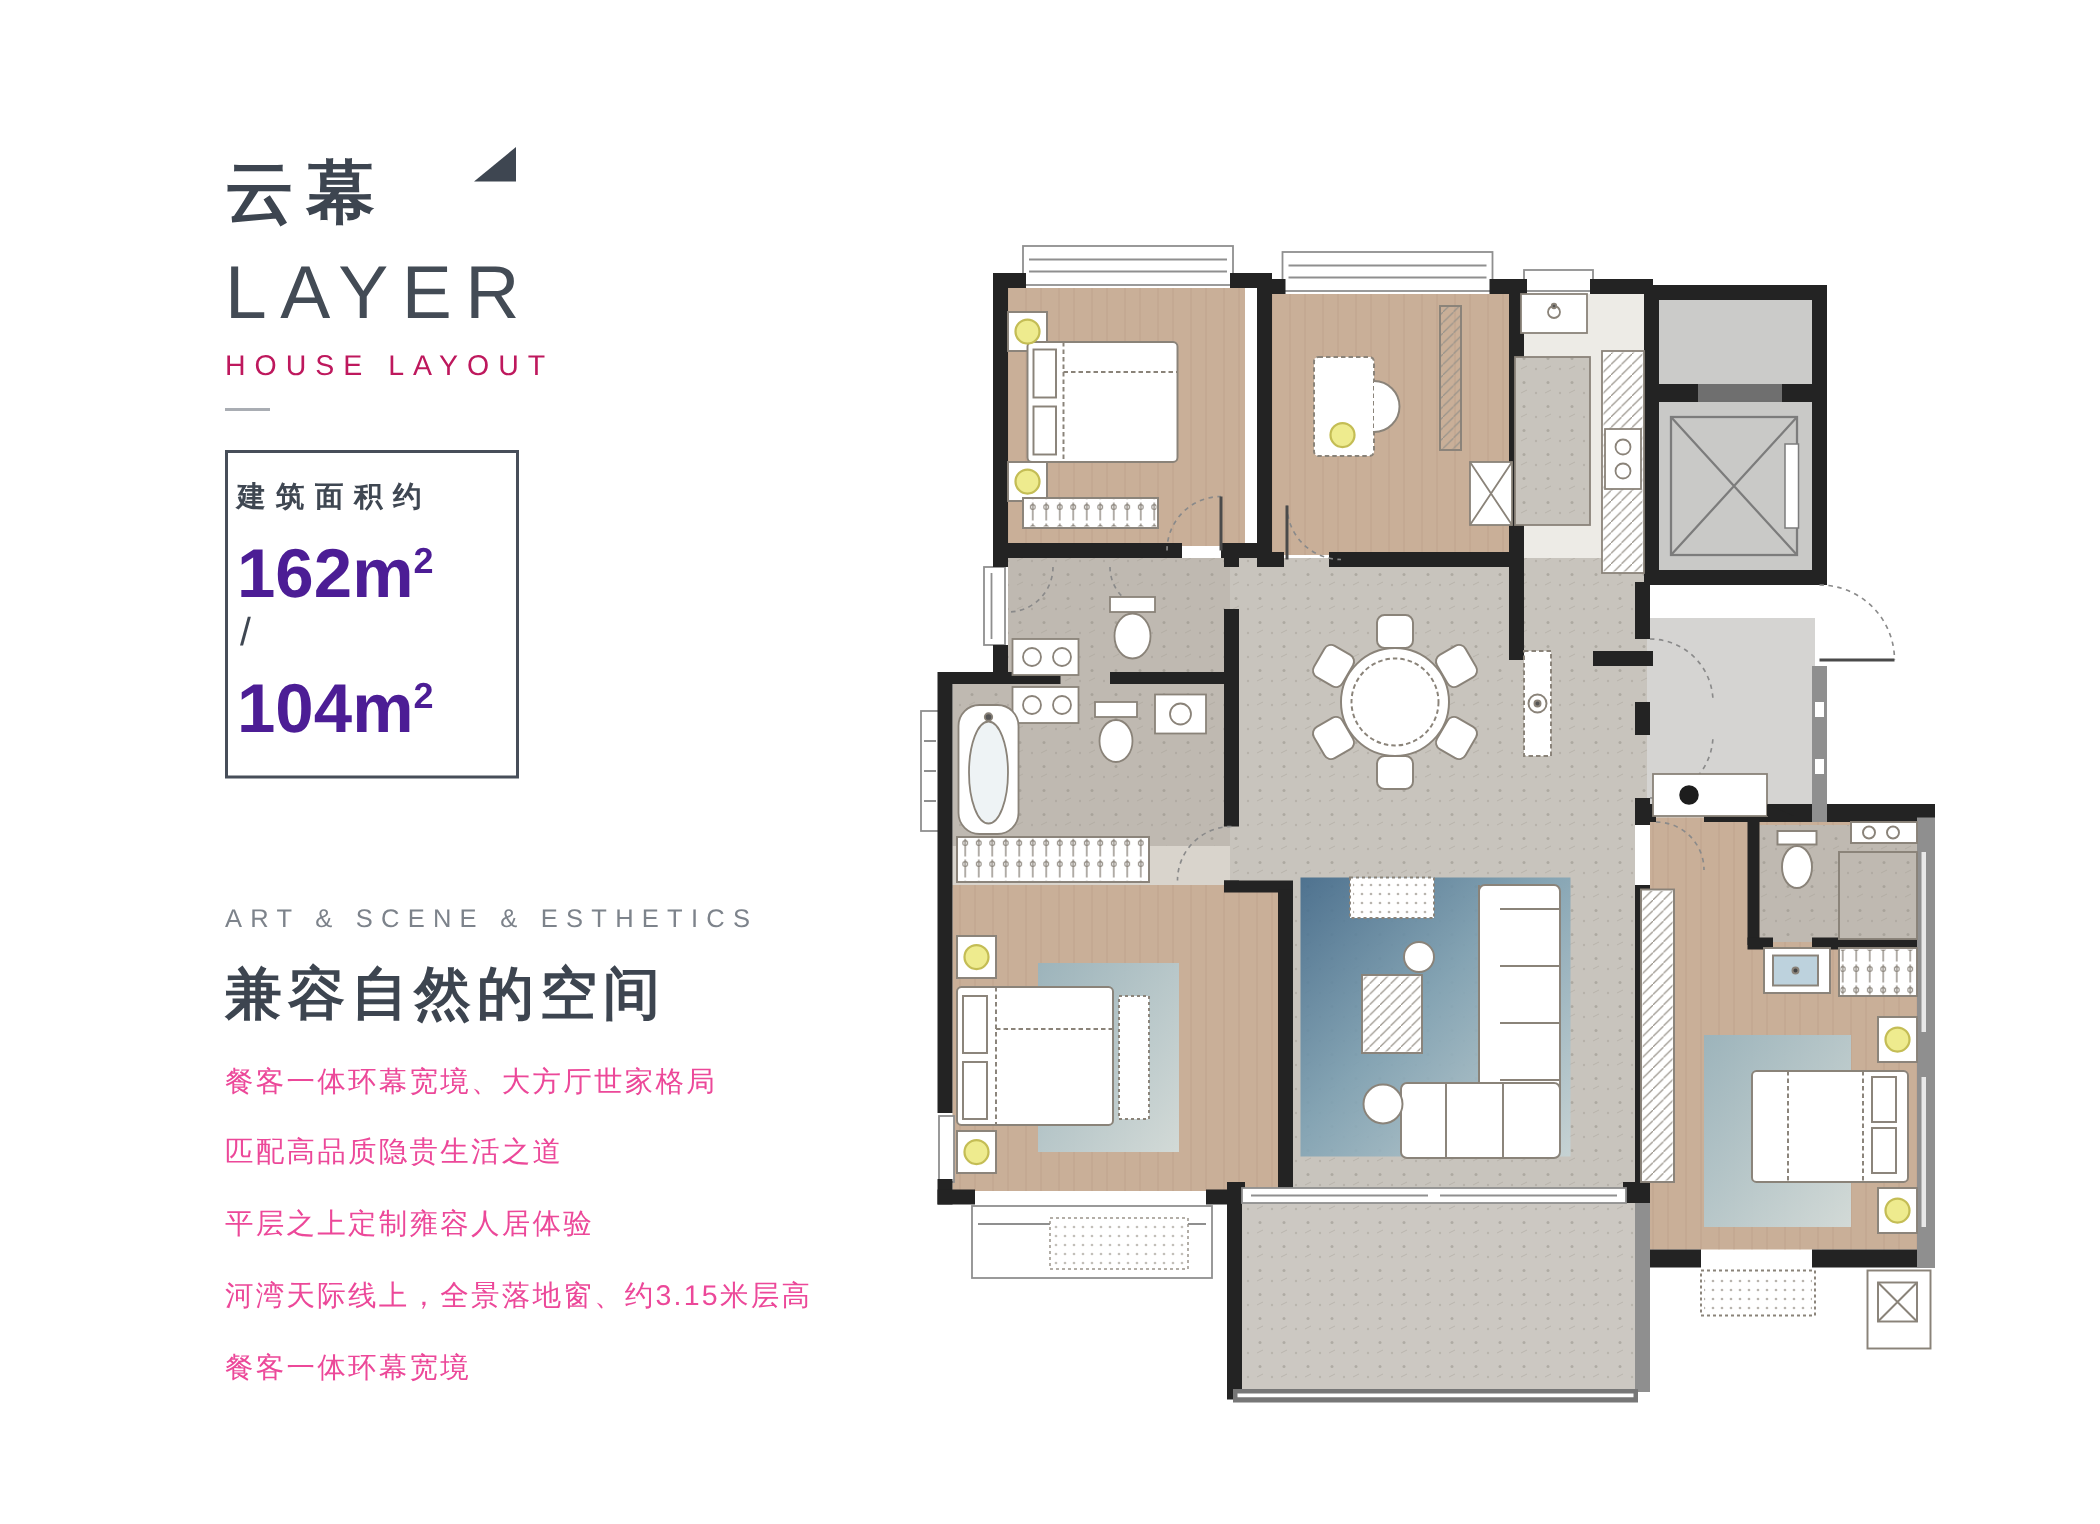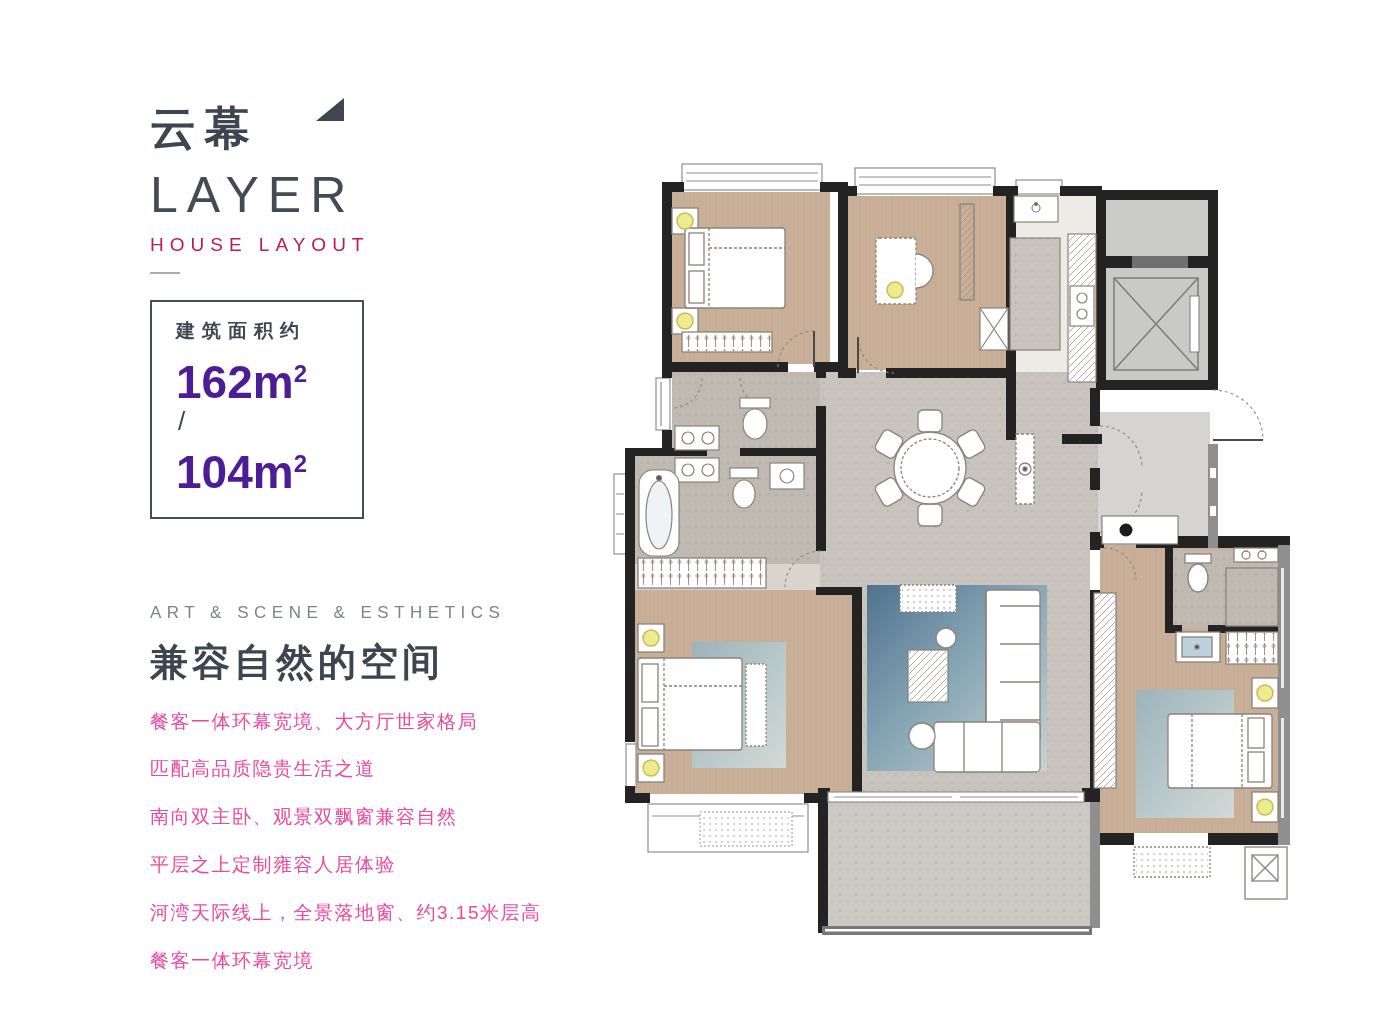--- a/index.html
+++ b/index.html
@@ -11,21 +11,21 @@
   .brand-zh{font-size:46px;font-weight:700;letter-spacing:8px;color:#3d4550;
             display:flex;align-items:flex-start;gap:58px;}
   .tri{width:0;height:0;border-left:28px solid transparent;
        border-bottom:23px solid #3e4651;margin-bottom:6px;}
   .brand-en{font-size:50px;font-weight:300;letter-spacing:9px;color:#434b55;
             margin-top:10px;line-height:1;}
   .brand-sub{font-size:19px;letter-spacing:6px;color:#be185d;margin-top:14px;}
   .mini-rule{width:30px;height:0;border-top:2px solid #a9adb3;margin-top:16px;}
 
   .area-box{margin-top:26px;width:168px;border:2px solid #474e59;
-            padding:16px 18px 20px 24px;}
+            padding:16px 18px 20px 6px;}
   .area-label{font-size:19px;font-weight:700;letter-spacing:7px;color:#3f4752;}
   .area-val{font-size:46px;font-weight:700;color:#4c1d95;margin-top:14px;line-height:1.05;}
   .area-val sup{font-size:24px;}
   .area-sep{font-size:26px;font-weight:400;color:#3f4752;margin:2px 0 0 2px;line-height:1;}
 
   .kicker{font-size:17px;letter-spacing:5.5px;color:#7d838b;margin-top:84px;}
   .headline{font-size:38px;font-weight:700;letter-spacing:4px;color:#3d4550;margin-top:14px;}
   .paras{margin-top:24px;}
   .paras p{font-size:19px;color:#ec4899;letter-spacing:1.5px;margin:0 0 27px 0;line-height:1.1;}
 
@@ -49,21 +49,20 @@
     <div class="area-val"><span>162</span><span>m</span><sup>2</sup></div>
     <div class="area-sep">/</div>
     <div class="area-val"><span>104</span><span>m</span><sup>2</sup></div>
   </div>
 
   <div class="kicker">ART &amp; SCENE &amp; ESTHETICS</div>
   <div class="headline">兼容自然的空间</div>
   <div class="paras">
     <p>餐客一体环幕宽境、大方厅世家格局</p>
     <p>匹配高品质隐贵生活之道</p>
-    <p>南向双主卧、观景双飘窗兼容自然</p>
     <p>平层之上定制雍容人居体验</p>
     <p>河湾天际线上，全景落地窗、约3.15米层高</p>
     <p>餐客一体环幕宽境</p>
   </div>
 </div>
 
 <svg class="plan" viewBox="0 0 720 810">
   <defs>
     <pattern id="speck" width="16" height="16" patternUnits="userSpaceOnUse">
       <circle cx="4" cy="5" r="1" fill="#8d887f" opacity="0.45"></circle>

